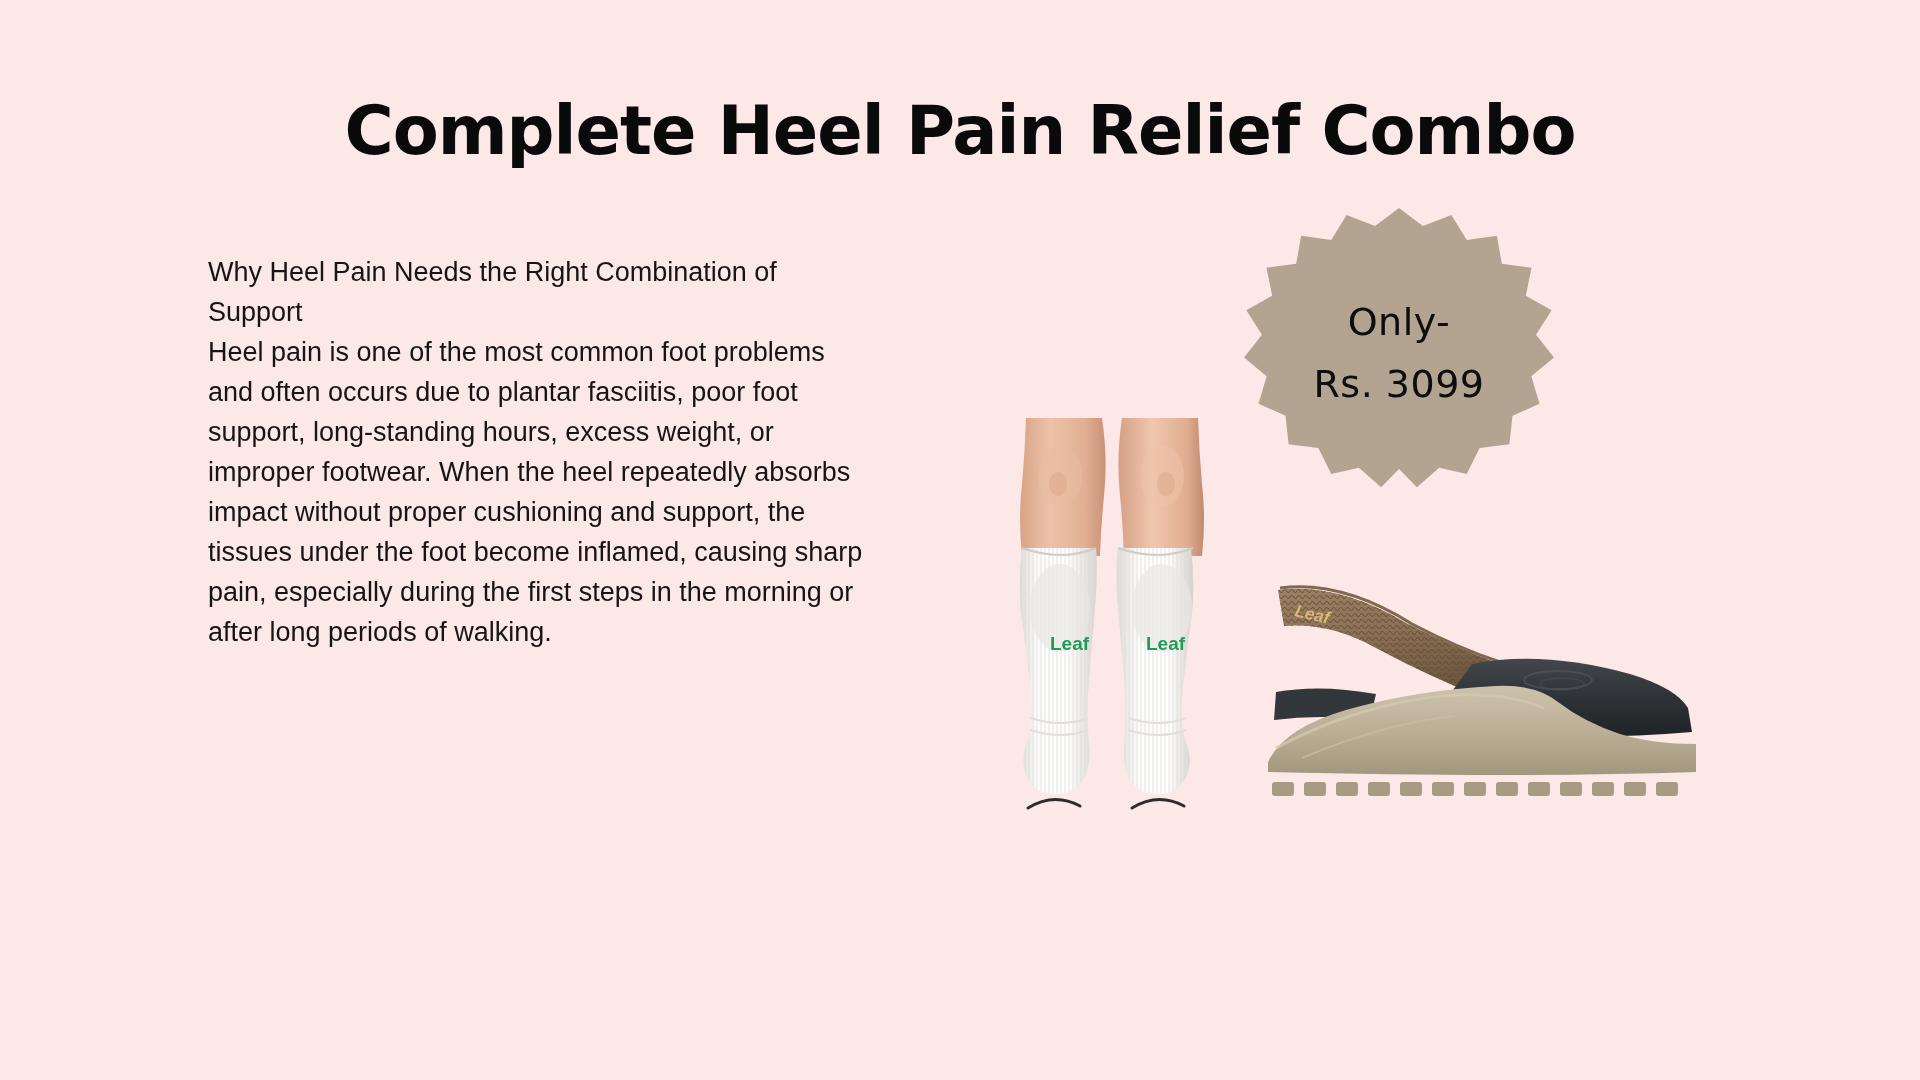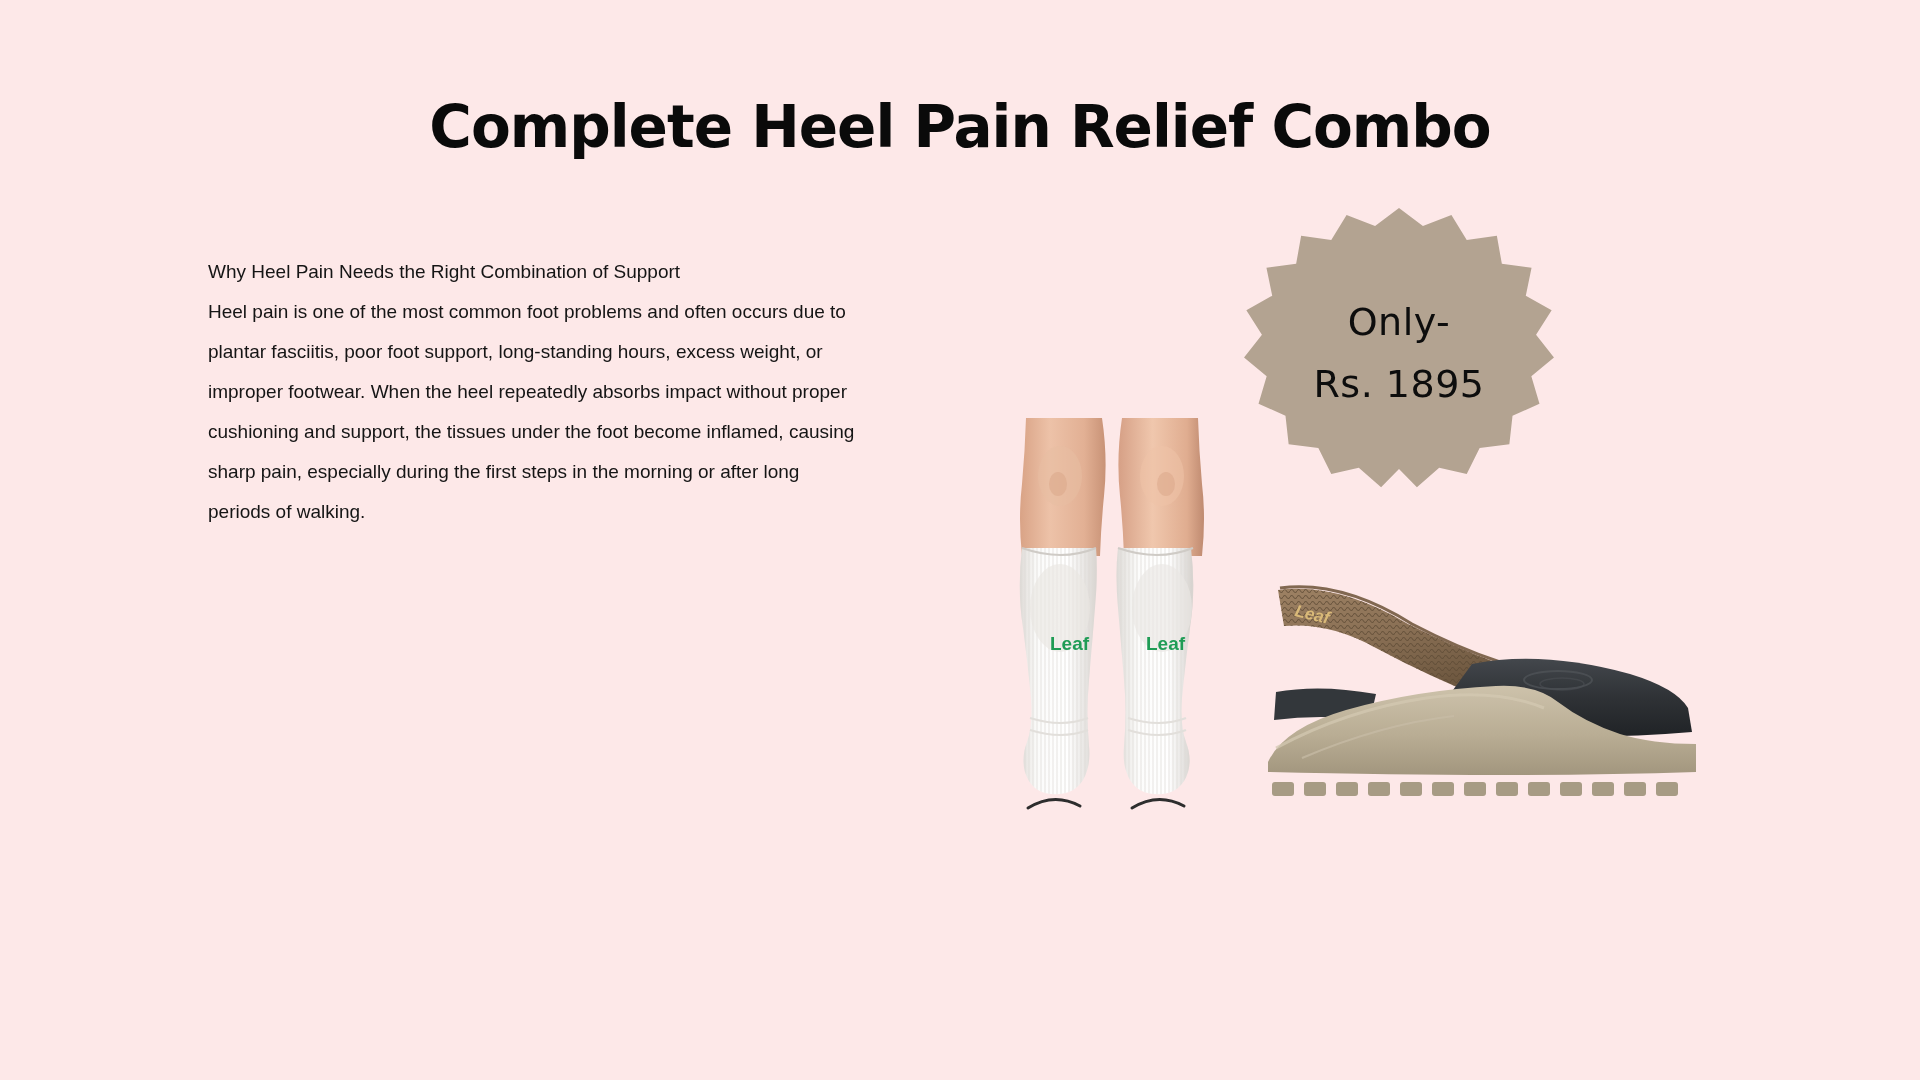--- a/index.html
+++ b/index.html
@@ -11,33 +11,33 @@
     position:relative;
   }
 
   
   #page-title {
     position:absolute;
     top:98px; left:0; width:1920px;
     text-align:center;
     font-family:"DejaVu Sans", sans-serif;
     font-weight:bold;
-    font-size:58px;
+    font-size:67px;
     line-height:1.0;
     letter-spacing:-1px;
     color:#0a0a0a;
     white-space:nowrap;
   }
 
   
   #copy-block {
     position:absolute;
     top:252px; left:208px;
     width:655px;
-    font-size:19px;
+    font-size:27px;
     line-height:40px;
     color:#151515;
     font-family:"Liberation Sans", sans-serif;
   }
   #copy-block p { margin:0; }
 
   
   #price-badge {
     position:absolute;
     left:1244px; top:208px;
@@ -97,21 +97,21 @@
 
 <h1 id="page-title">Complete Heel Pain Relief Combo</h1>
 
 <div id="copy-block">
   <p>Why Heel Pain Needs the Right Combination of Support</p>
   <p>Heel pain is one of the most common foot problems and often occurs due to plantar fasciitis, poor foot support, long-standing hours, excess weight, or improper footwear. When the heel repeatedly absorbs impact without proper cushioning and support, the tissues under the foot become inflamed, causing sharp pain, especially during the first steps in the morning or after long periods of walking.</p>
 </div>
 
 <div id="price-badge">
   <div class="line">Only-</div>
-  <div class="line">Rs. 1895</div>
+  <div class="line">Rs. 3099</div>
 </div>
 
 <svg id="socks-photo" viewBox="0 0 226 444">
   <defs>
     <linearGradient id="skinL" x1="0" y1="0" x2="1" y2="0">
       <stop offset="0" stop-color="#d9a386"></stop>
       <stop offset="0.35" stop-color="#edc2a8"></stop>
       <stop offset="0.75" stop-color="#e2b094"></stop>
       <stop offset="1" stop-color="#c89276"></stop>
     </linearGradient>

